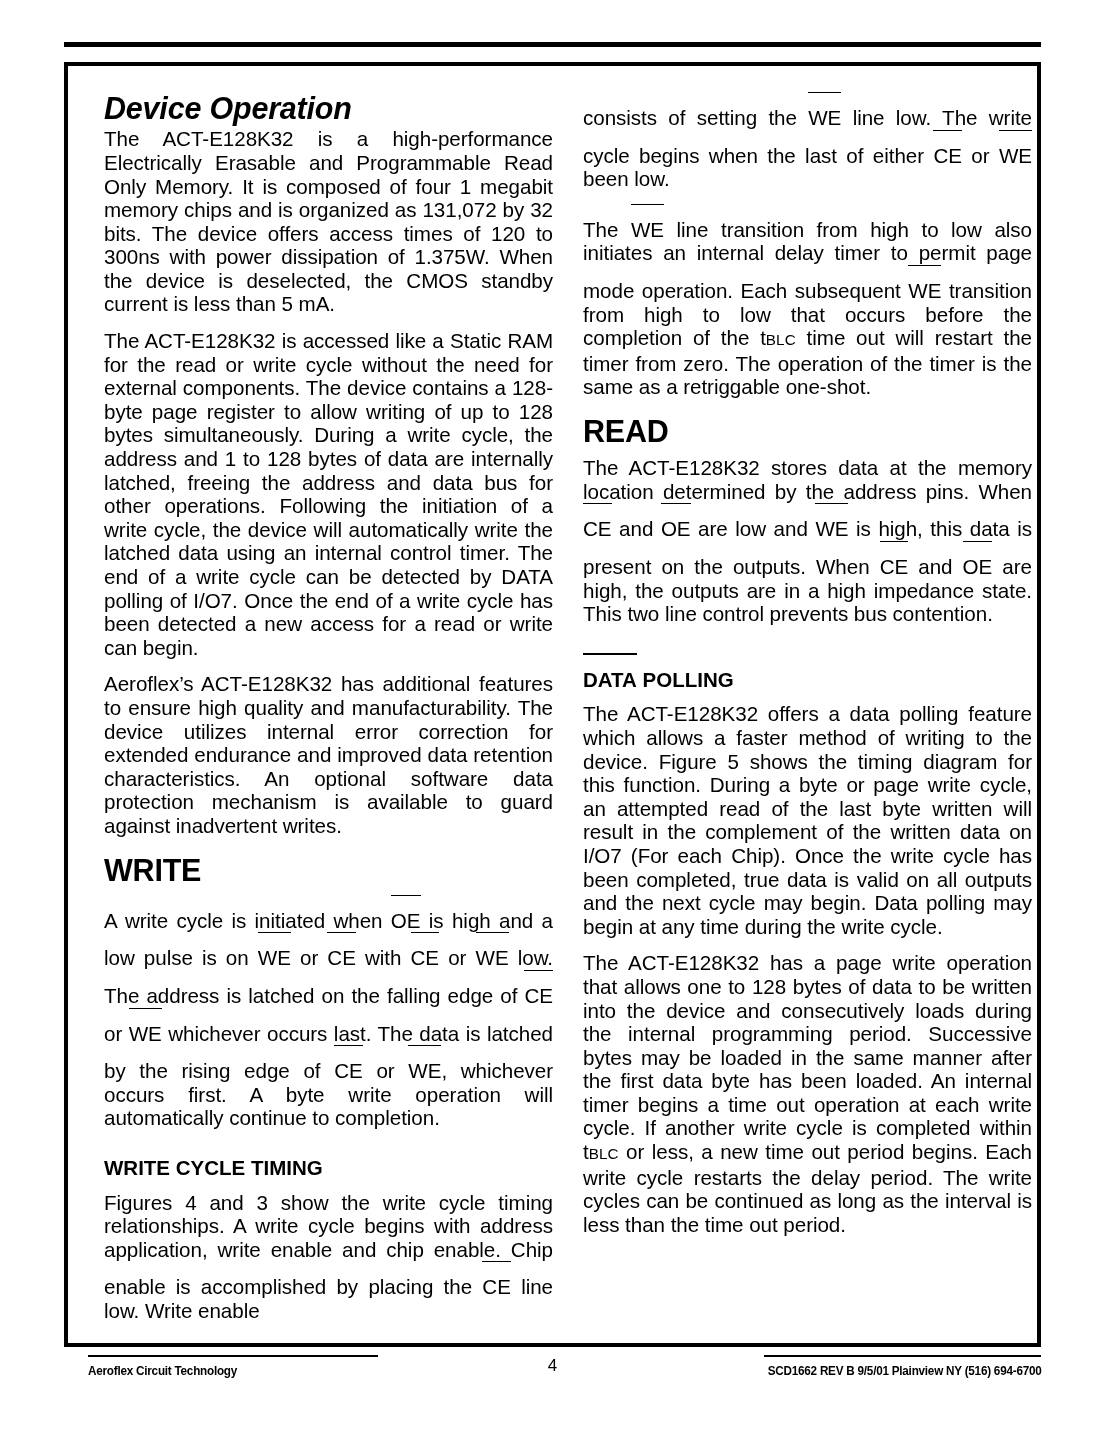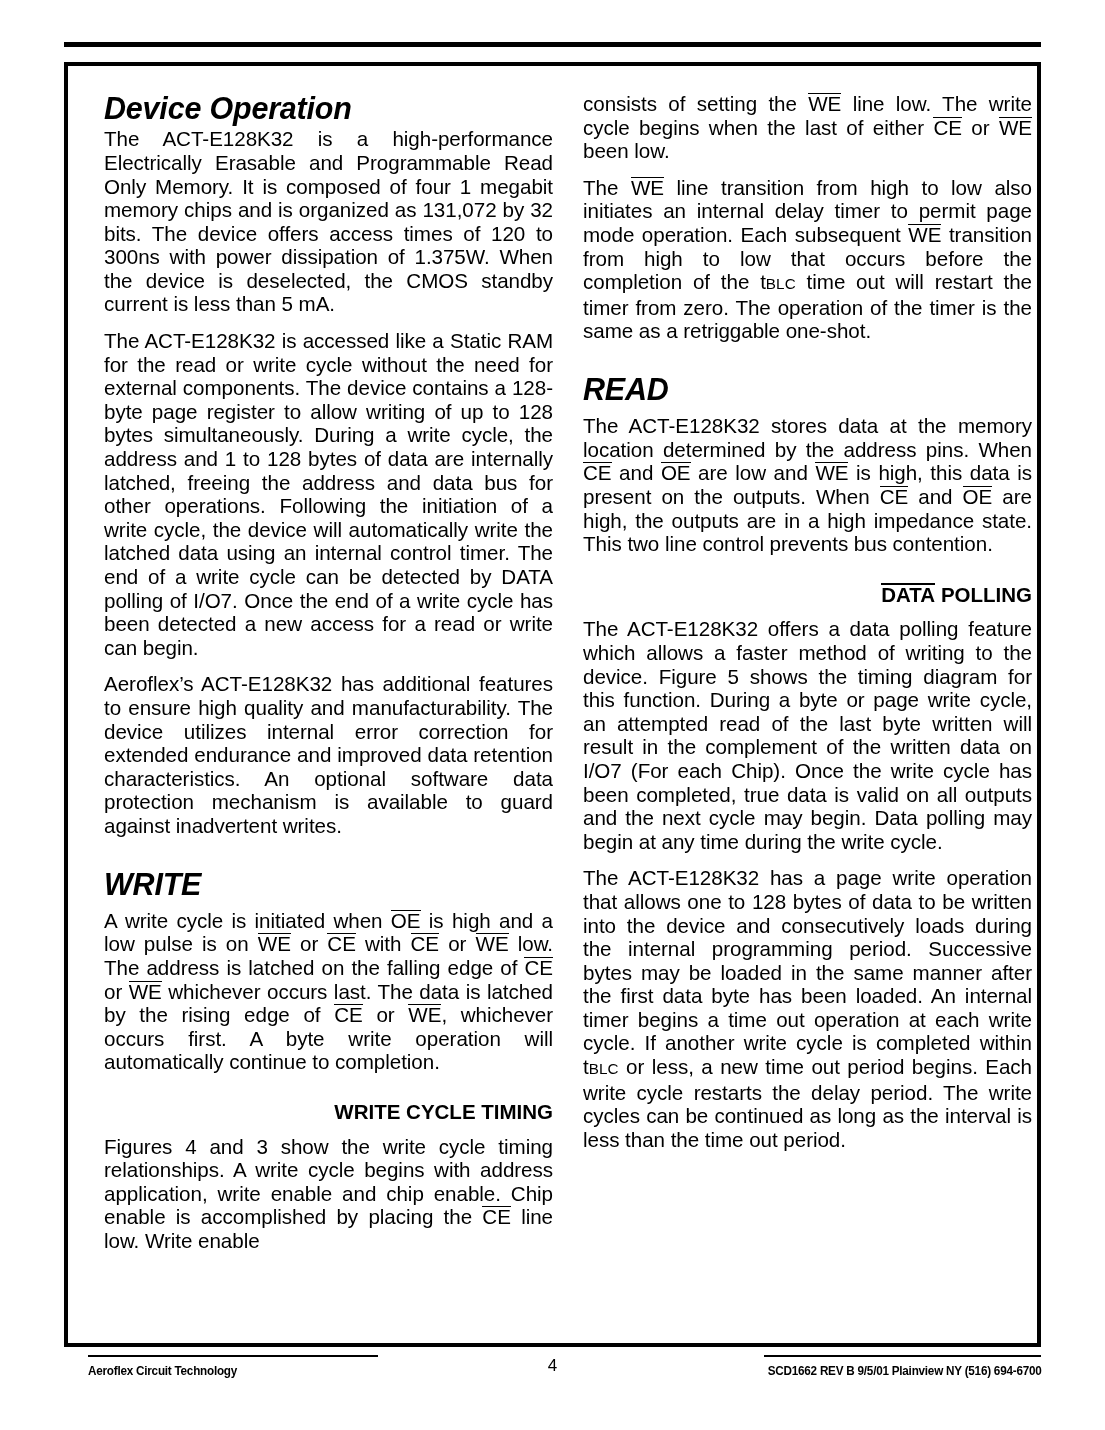--- a/index.html
+++ b/index.html
@@ -56,47 +56,45 @@
     font-size: 30.5px;
     font-weight: bold;
     font-style: italic;
     letter-spacing: -0.2px;
     margin: 0 0 3px 0;
     line-height: 1.06;
   }
   h2.section {
     font-size: 30.5px;
     font-weight: bold;
-    font-style: italic;
     letter-spacing: -0.2px;
-    margin: 30px 0 9px 0;
+    margin: 16px 0 9px 0;
     line-height: 1.06;
   }
   h3.sub {
     font-size: 20.5px;
     font-weight: bold;
     font-style: normal;
     letter-spacing: 0px;
     margin: 27px 0 11px 0;
     line-height: 1.1;
-    text-align: right;
   }
   p.body {
     font-size: 20.6px;
     line-height: 23.6px;
     text-align: justify;
     text-justify: inter-word;
     margin: 0 0 13px 0;
     letter-spacing: -0.05px;
   }
   p.body:last-child { margin-bottom: 0; }
   
   .ovl {
     border-top: 1.6px solid #000000;
-    padding-top: 0px;
+    padding-top: 15px;
     display: inline-block;
     line-height: 1.0;
   }
   h3.sub .ovl { border-top-width: 2px; }
   
   .sub {
     font-size: 0.74em;
     vertical-align: baseline;
     letter-spacing: 0.1px;
   }

